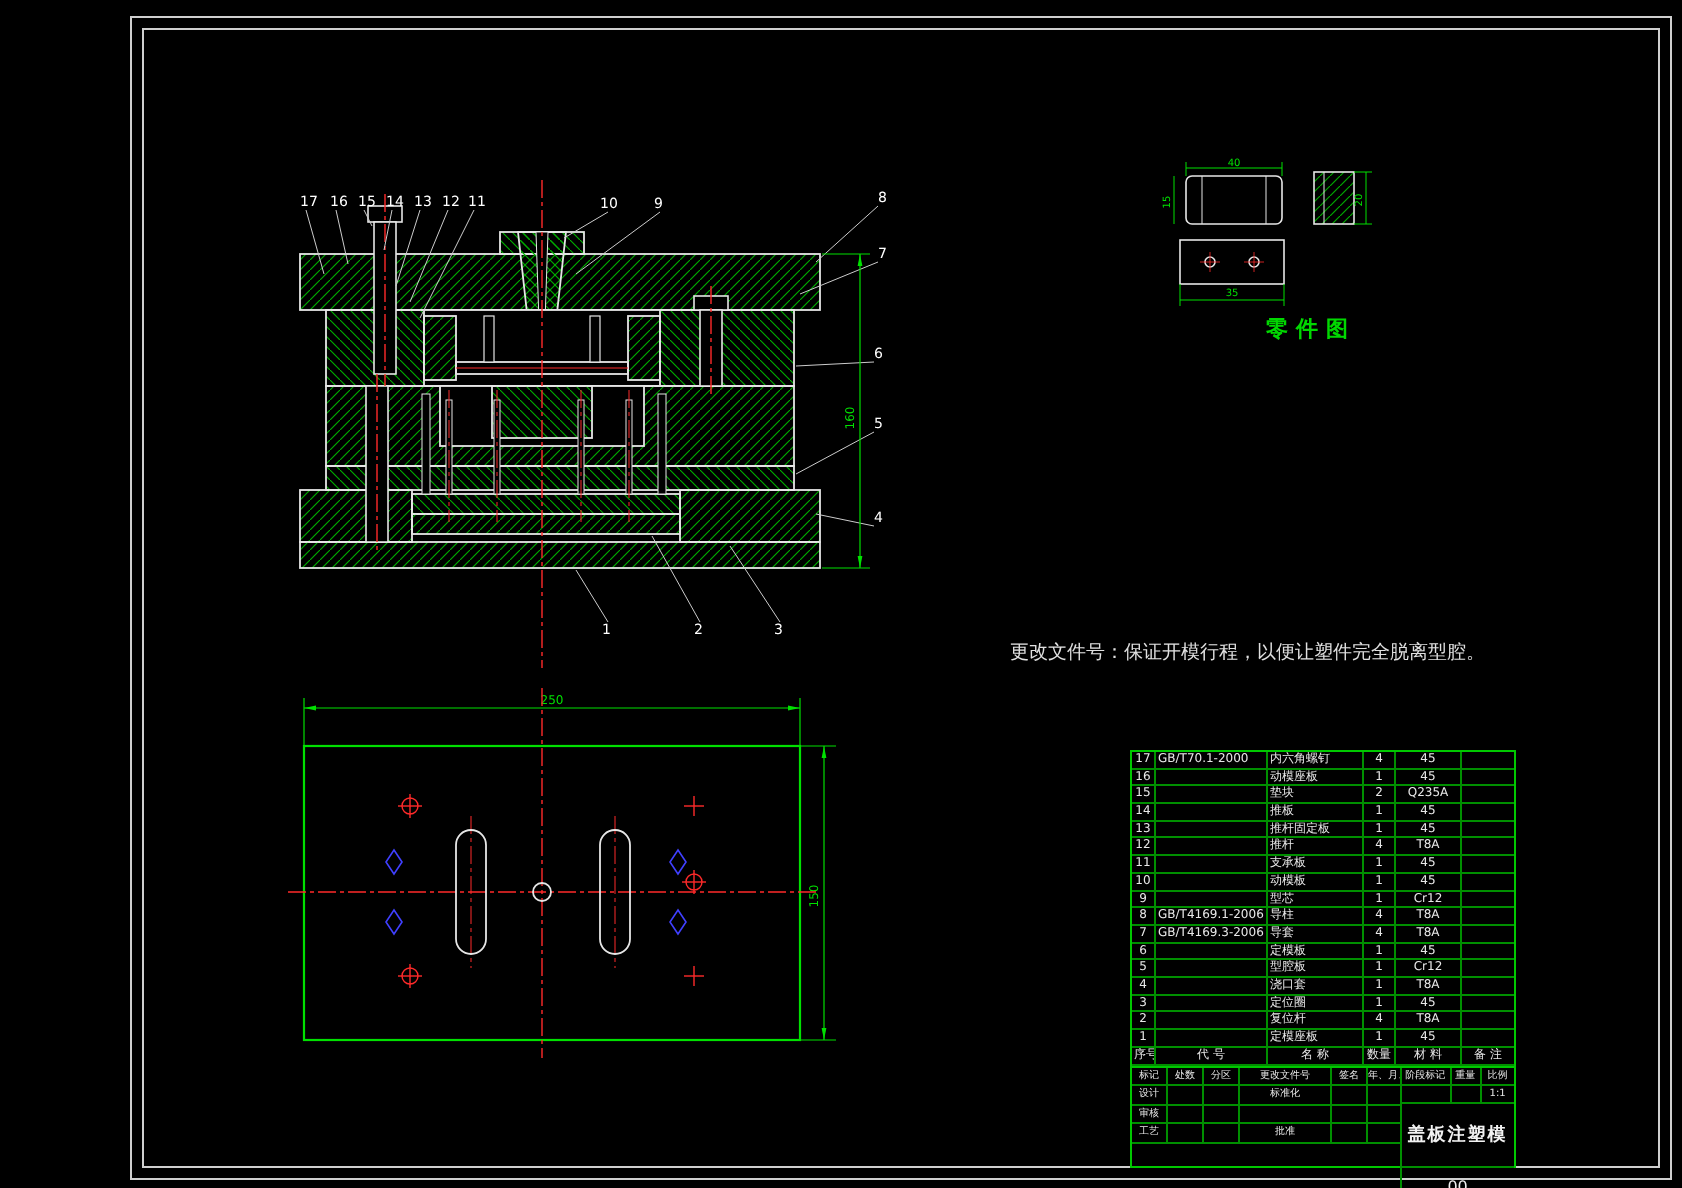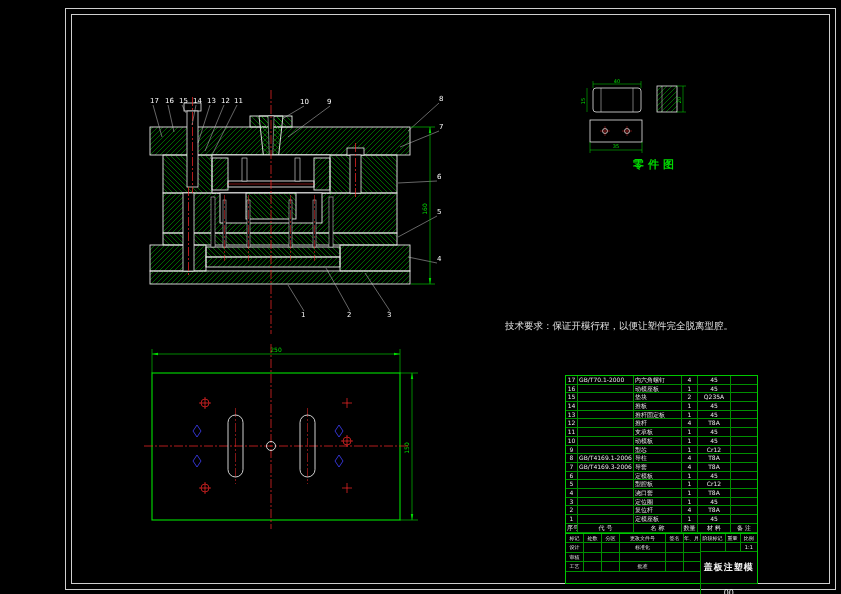--- a/index.html
+++ b/index.html
@@ -187,21 +187,21 @@
     <text x="106" y="22" transform="rotate(-90 106 22)" fill="#00e000" stroke="none" font-size="5" text-anchor="middle">20</text>
     <line x1="15" y1="72" x2="67" y2="72"></line>
     <line x1="15" y1="64" x2="15" y2="75"></line>
     <line x1="67" y1="64" x2="67" y2="75"></line>
     <text x="41" y="70" fill="#00e000" stroke="none" font-size="5" text-anchor="middle">35</text>
   </g>
 </svg>
 
 <div class="partfig-label">零件图</div>
 
-<div class="techreq">技术要求：保证开模行程，以便让塑件完全脱离型腔。</div>
+<div class="techreq">更改文件号：保证开模行程，以便让塑件完全脱离型腔。</div>
 
 <svg class="abs" style="left:140px;top:342px;" width="295" height="190" viewBox="0 0 295 190">
 
   <g stroke="#00e000" stroke-width="0.6">
     <line x1="12" y1="31" x2="12" y2="7"></line>
     <line x1="260" y1="31" x2="260" y2="7"></line>
     <line x1="12" y1="12" x2="260" y2="12"></line>
     <polygon points="18,10.8 18,13.2 12,12" fill="#00e000" stroke="none"></polygon>
     <polygon points="254,10.8 254,13.2 260,12" fill="#00e000" stroke="none"></polygon>
     <text x="136" y="10" fill="#00e000" stroke="none" font-size="6" text-anchor="middle">250</text>

